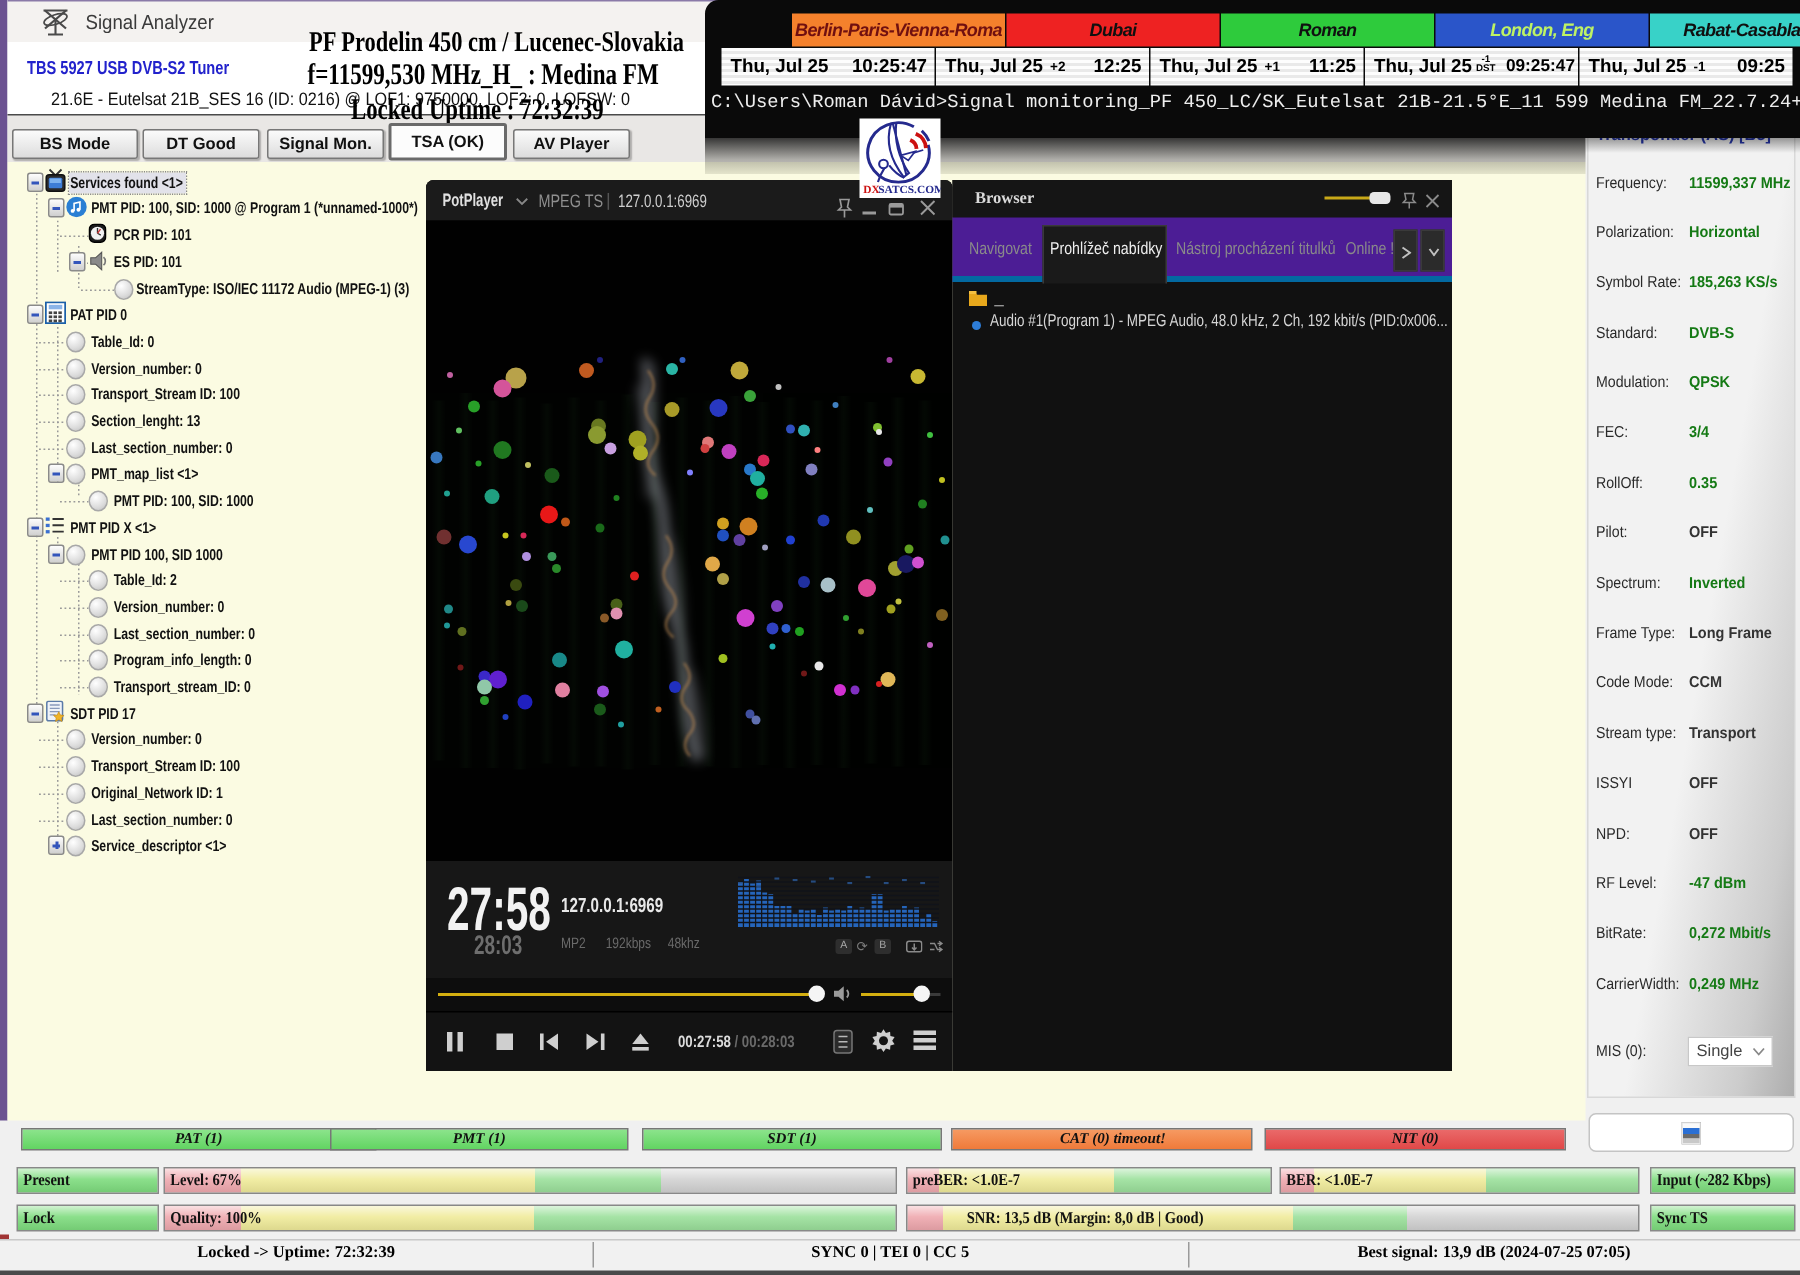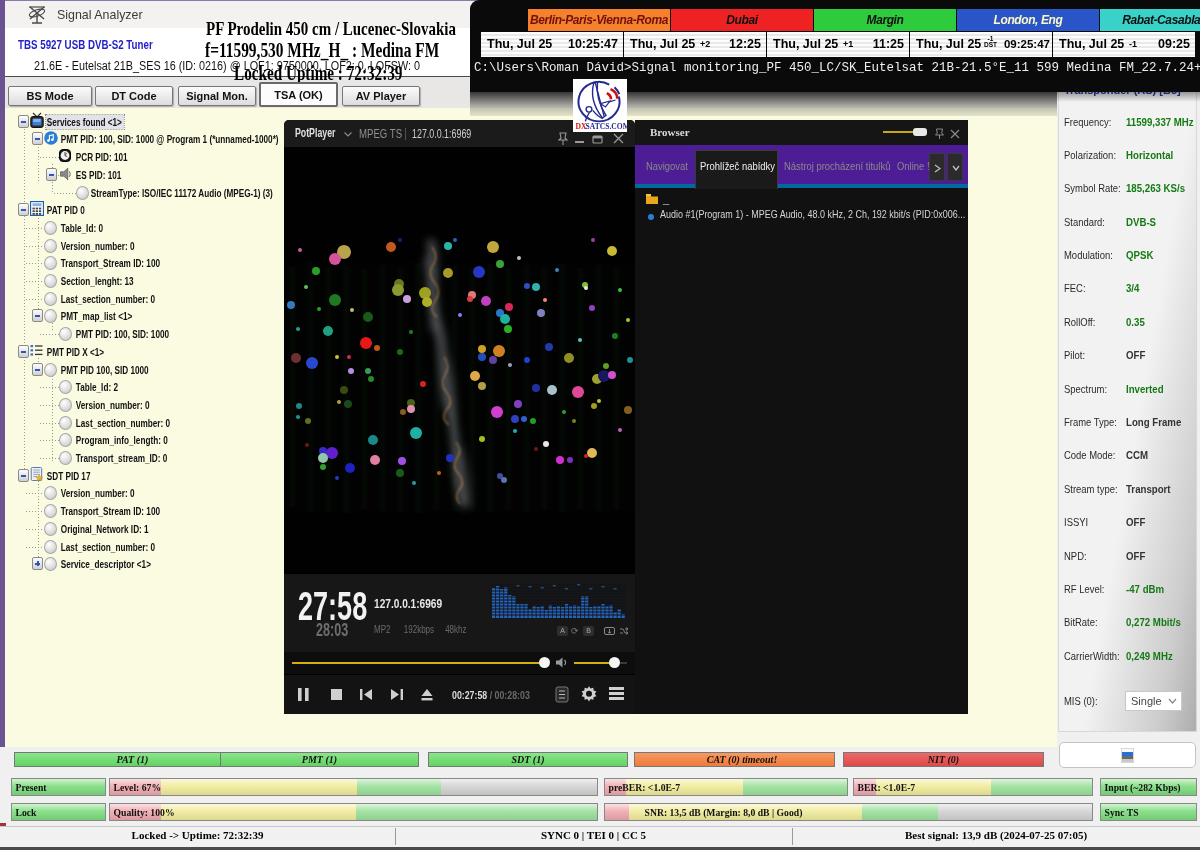--- a/index.html
+++ b/index.html
@@ -84,21 +84,21 @@
   <div class="abs" id="tunername">TBS 5927 USB DVB-S2 Tuner</div>
   <div class="abs" id="tunerinfo">21.6E - Eutelsat 21B_SES 16 (ID: 0216) @ LOF1: 9750000, LOF2: 0, LOFSW: 0</div>
   <div class="abs" id="greystrip"></div>
   <div class="abs" id="treebg"></div>
 
   <div class="abs bigtxt" style="left:206px; top:18px; font-size:19px; transform:scaleX(0.788); transform-origin:0 0;">PF Prodelin 450 cm / Lucenec-Slovakia</div>
   <div class="abs bigtxt" style="left:205px; top:39px; font-size:20px; transform:scaleX(0.77); transform-origin:0 0;">f=11599,530 MHz_H_ : Medina FM</div>
   <div class="abs bigtxt" style="left:234px; top:62px; font-size:20px; transform:scaleX(0.76); transform-origin:0 0;">Locked Uptime : 72:32:39</div>
 
   <div class="btn" style="left:8px; width:84px;">BS Mode</div>
-  <div class="btn" style="left:95px; width:78px;">DT Code</div>
+  <div class="btn" style="left:95px; width:78px;">DT Good</div>
   <div class="btn" style="left:178px; width:78px;">Signal Mon.</div>
   <div class="btn" id="btn-tsa" style="left:259px; width:79px;">TSA (OK)</div>
   <div class="btn" style="left:342px; width:78px;">AV Player</div>
 
   <div id="treeitems">
   <div class="vline" style="left:24px; top:129px; height:351px;"></div>
   <div class="vline" style="left:38px; top:147px; height:35px;"></div>
   <div class="vline" style="left:52px; top:164px; height:28px;"></div>
   <div class="vline" style="left:38px; top:218px; height:104px;"></div>
   <div class="vline" style="left:52px; top:323px; height:9px;"></div>
@@ -297,27 +297,27 @@
   <div class="clktime" style="left:481px;">
         <span style="position:absolute;left:6px;">Thu, Jul 25</span>
         <span style="position:absolute;right:5px;">10:25:47</span>
       </div>
   <div class="clkhead" style="left:624px; background:#ee2222; color:#101010;">Dubai</div>
   <div class="clktime" style="left:624px;">
         <span style="position:absolute;left:6px;">Thu, Jul 25</span>
         <span style="position:absolute;left:76px;"><span style="font-size:9px; vertical-align:6px; font-weight:bold;">+2</span></span>
         <span style="position:absolute;right:5px;">12:25</span>
       </div>
-  <div class="clkhead" style="left:767px; background:#2ecb3c; color:#101010;">Margin</div>
+  <div class="clkhead" style="left:767px; background:#2ecb3c; color:#101010;">Roman</div>
   <div class="clktime" style="left:767px;">
         <span style="position:absolute;left:6px;">Thu, Jul 25</span>
         <span style="position:absolute;left:76px;"><span style="font-size:9px; vertical-align:6px; font-weight:bold;">+1</span></span>
         <span style="position:absolute;right:5px;">11:25</span>
       </div>
-  <div class="clkhead" style="left:910px; background:#2a55c9; color:#fef9c3;">London, Eng</div>
+  <div class="clkhead" style="left:910px; background:#2a55c9; color:#bef264;">London, Eng</div>
   <div class="clktime" style="left:910px;">
         <span style="position:absolute;left:6px;">Thu, Jul 25</span>
         <span style="position:absolute;left:74px;"><span style="display:inline-block; font-size:6.5px; font-weight:bold; line-height:6px; vertical-align:1px; text-align:center;">-1<br>DST</span></span>
         <span style="position:absolute;right:2px;font-size:11.5px;">09:25:47</span>
       </div>
   <div class="clkhead" style="left:1053px; background:#38d2c8; color:#101010;">Rabat-Casablanca</div>
   <div class="clktime" style="left:1053px;">
         <span style="position:absolute;left:6px;">Thu, Jul 25</span>
         <span style="position:absolute;left:76px;"><span style="font-size:9px; vertical-align:6px; font-weight:bold;">-1</span></span>
         <span style="position:absolute;right:5px;">09:25</span>

